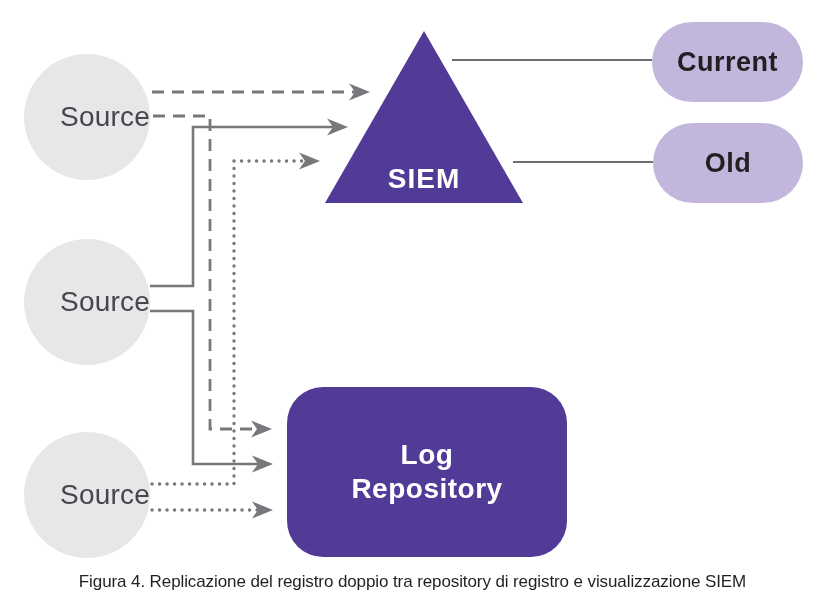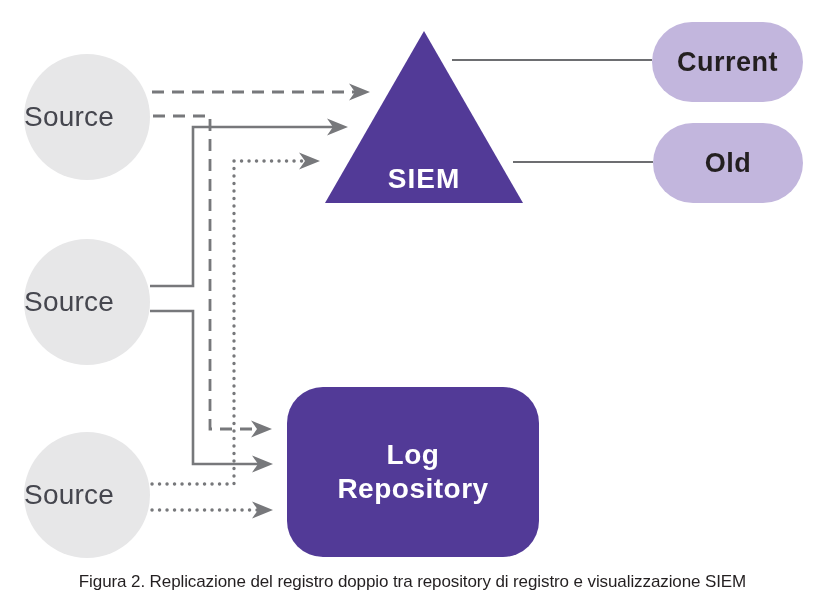--- a/index.html
+++ b/index.html
@@ -23,31 +23,31 @@
   .edge.dashed{stroke-width:2.8;stroke-dasharray:12 8;}
   .edge.dotted{stroke-width:3.4;stroke-dasharray:0.1 7.4;stroke-linecap:round;}
   .edge.thin{stroke:var(--thin-line-gray);stroke-width:2;}
   .arrowhead{fill:var(--line-gray);stroke:none;}
   .tri{fill:var(--purple);}
 
   
   .circle-node{
     position:absolute;width:126px;height:126px;border-radius:50%;
     background:var(--circle-fill);
-    display:flex;align-items:center;justify-content:flex-start;
+    display:flex;align-items:center;justify-content:flex-end;
   }
   .circle-node span{
     font-size:28px;color:var(--source-text);letter-spacing:0.2px;
   }
   .siem-label{
     position:absolute;left:324px;top:139px;width:200px;text-align:center;
     color:var(--node-text);font-size:28px;font-weight:bold;letter-spacing:1px;margin-top:24px;
   }
   .logrepo-node{
-    position:absolute;left:287px;top:387px;width:252px;height:170px;
+    position:absolute;left:287px;top:387px;width:280px;height:170px;
     border-radius:36px;background:var(--purple);
     display:flex;align-items:center;justify-content:center;text-align:center;
   }
   .logrepo-node span{
     display:inline-block;width:180px;
     color:var(--node-text);font-size:28px;font-weight:bold;line-height:1.2;
     letter-spacing:0.5px;
   }
   .pill{
     position:absolute;height:80px;border-radius:40px;background:var(--lavender);
@@ -108,15 +108,15 @@
     <span>Log Repository</span>
   </div>
 
   <div class="pill current">
     <span>Current</span>
   </div>
   <div class="pill old">
     <span>Old</span>
   </div>
 
-  <div class="caption">Figura 2. Replicazione del registro doppio tra repository di registro e visualizzazione SIEM</div>
+  <div class="caption">Figura 4. Replicazione del registro doppio tra repository di registro e visualizzazione SIEM</div>
 
 </div>
 
 </body></html>

